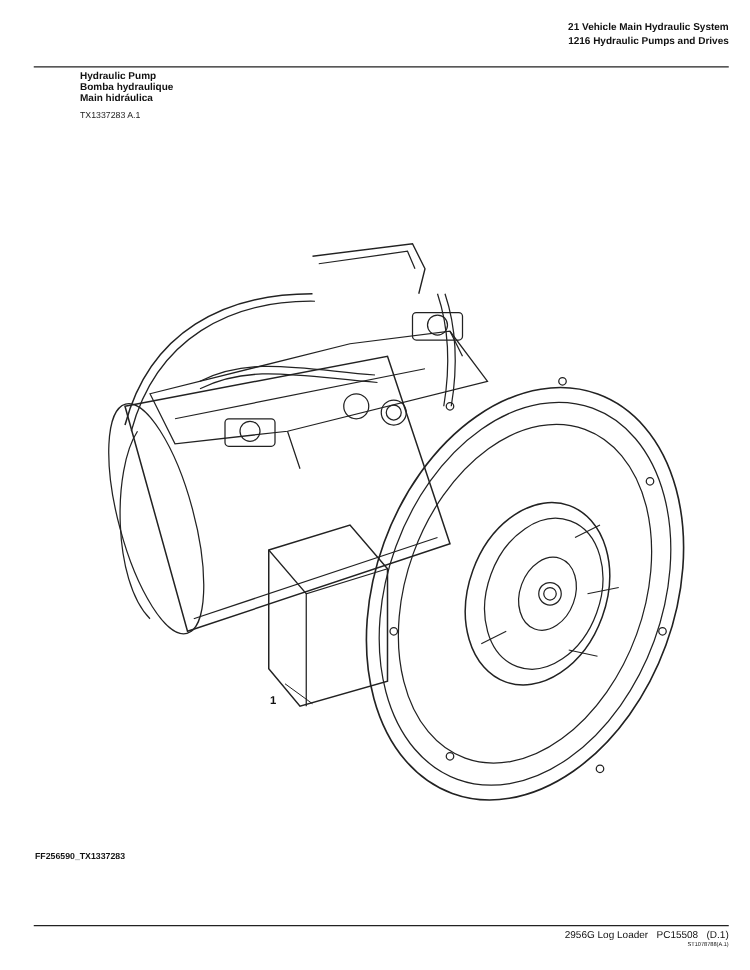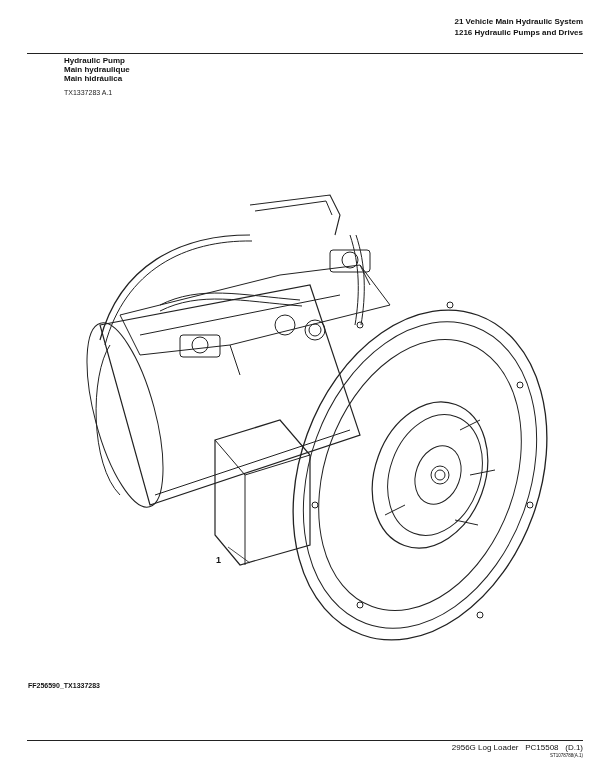--- a/index.html
+++ b/index.html
@@ -24,21 +24,21 @@
 <body>
 
 <div class="hdr">
   <div>21 Vehicle Main Hydraulic System</div>
   <div>1216 Hydraulic Pumps and Drives</div>
 </div>
 <div class="rule-top"></div>
 
 <div class="titles">
   <div class="t">Hydraulic Pump</div>
-  <div class="t">Main hydraulique</div>
+  <div class="t">Bomba hydraulique</div>
   <div class="t">Main hidráulica</div>
   <div class="code">TX1337283 A.1</div>
 </div>
 
 <svg class="figure" viewBox="0 0 510 470" fill="none" stroke="#222" stroke-width="1">
 
   <path d="M40 150 L250 110 L300 260 L90 330 Z" stroke-width="1.2"></path>
   <ellipse cx="65" cy="240" rx="30" ry="95" transform="rotate(-15 65 240)"></ellipse>
   <path d="M50 170 C30 200 30 290 60 320"></path>
   <path d="M80 160 L280 120"></path>

